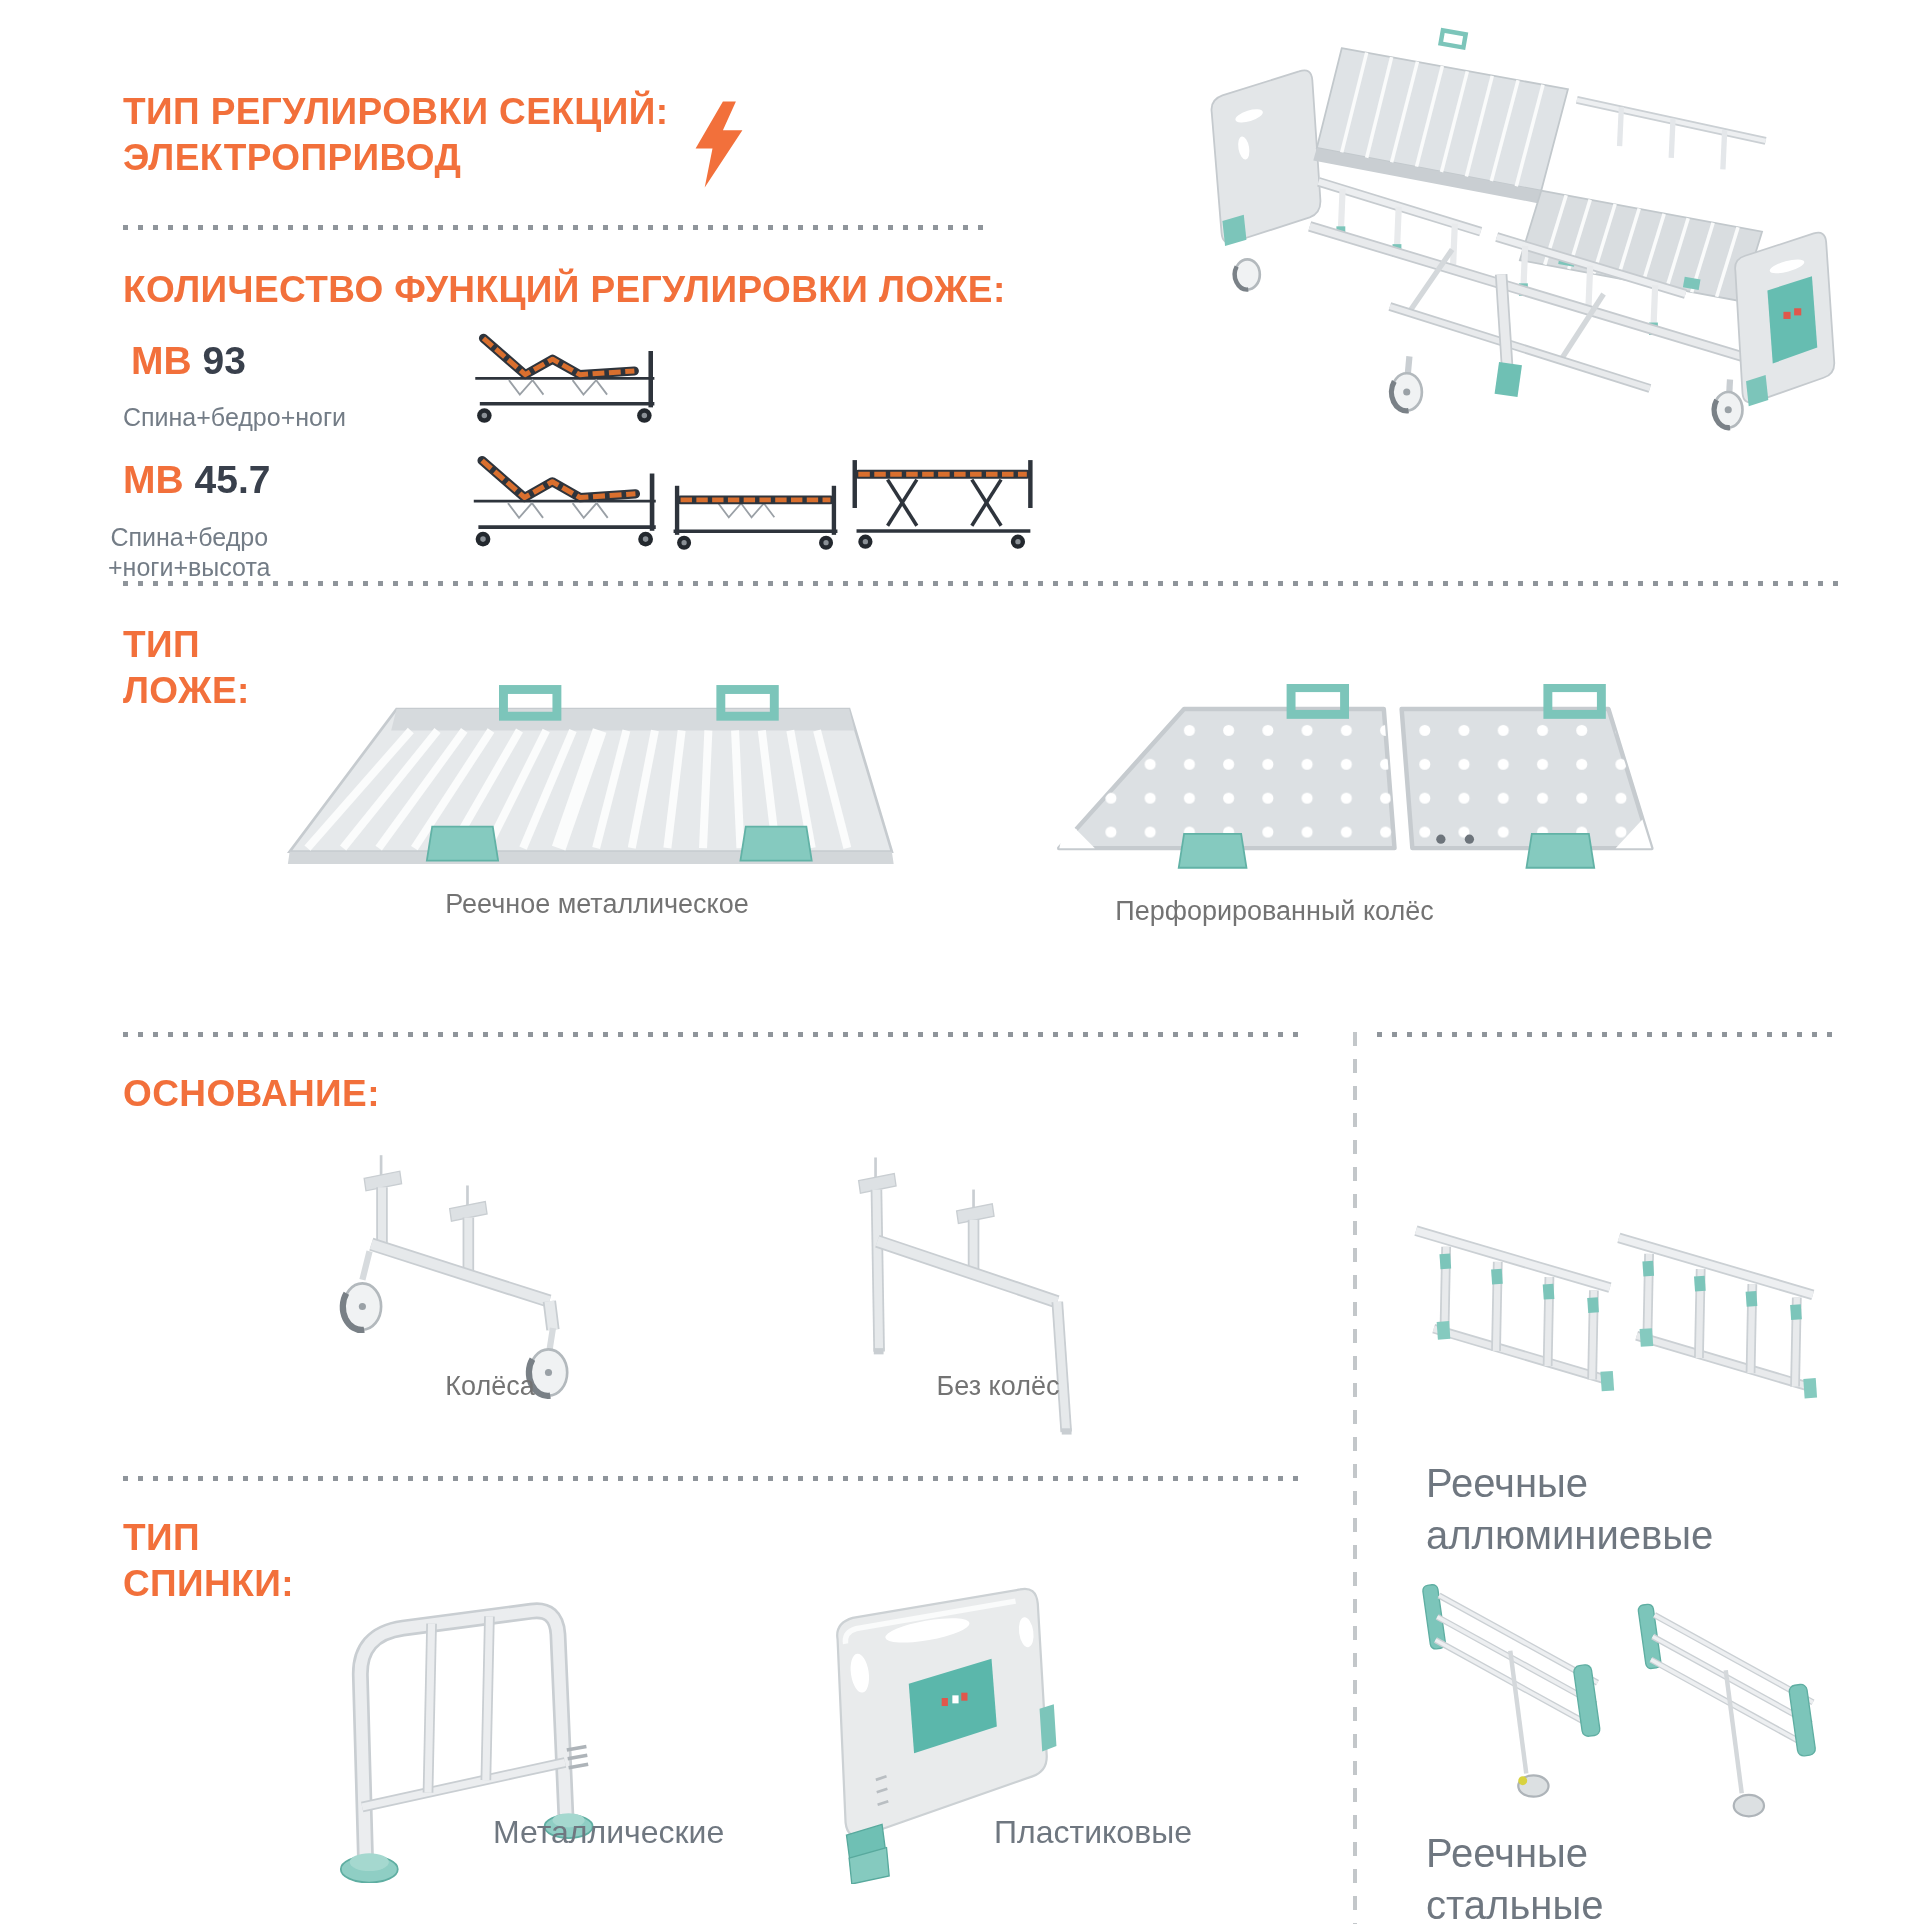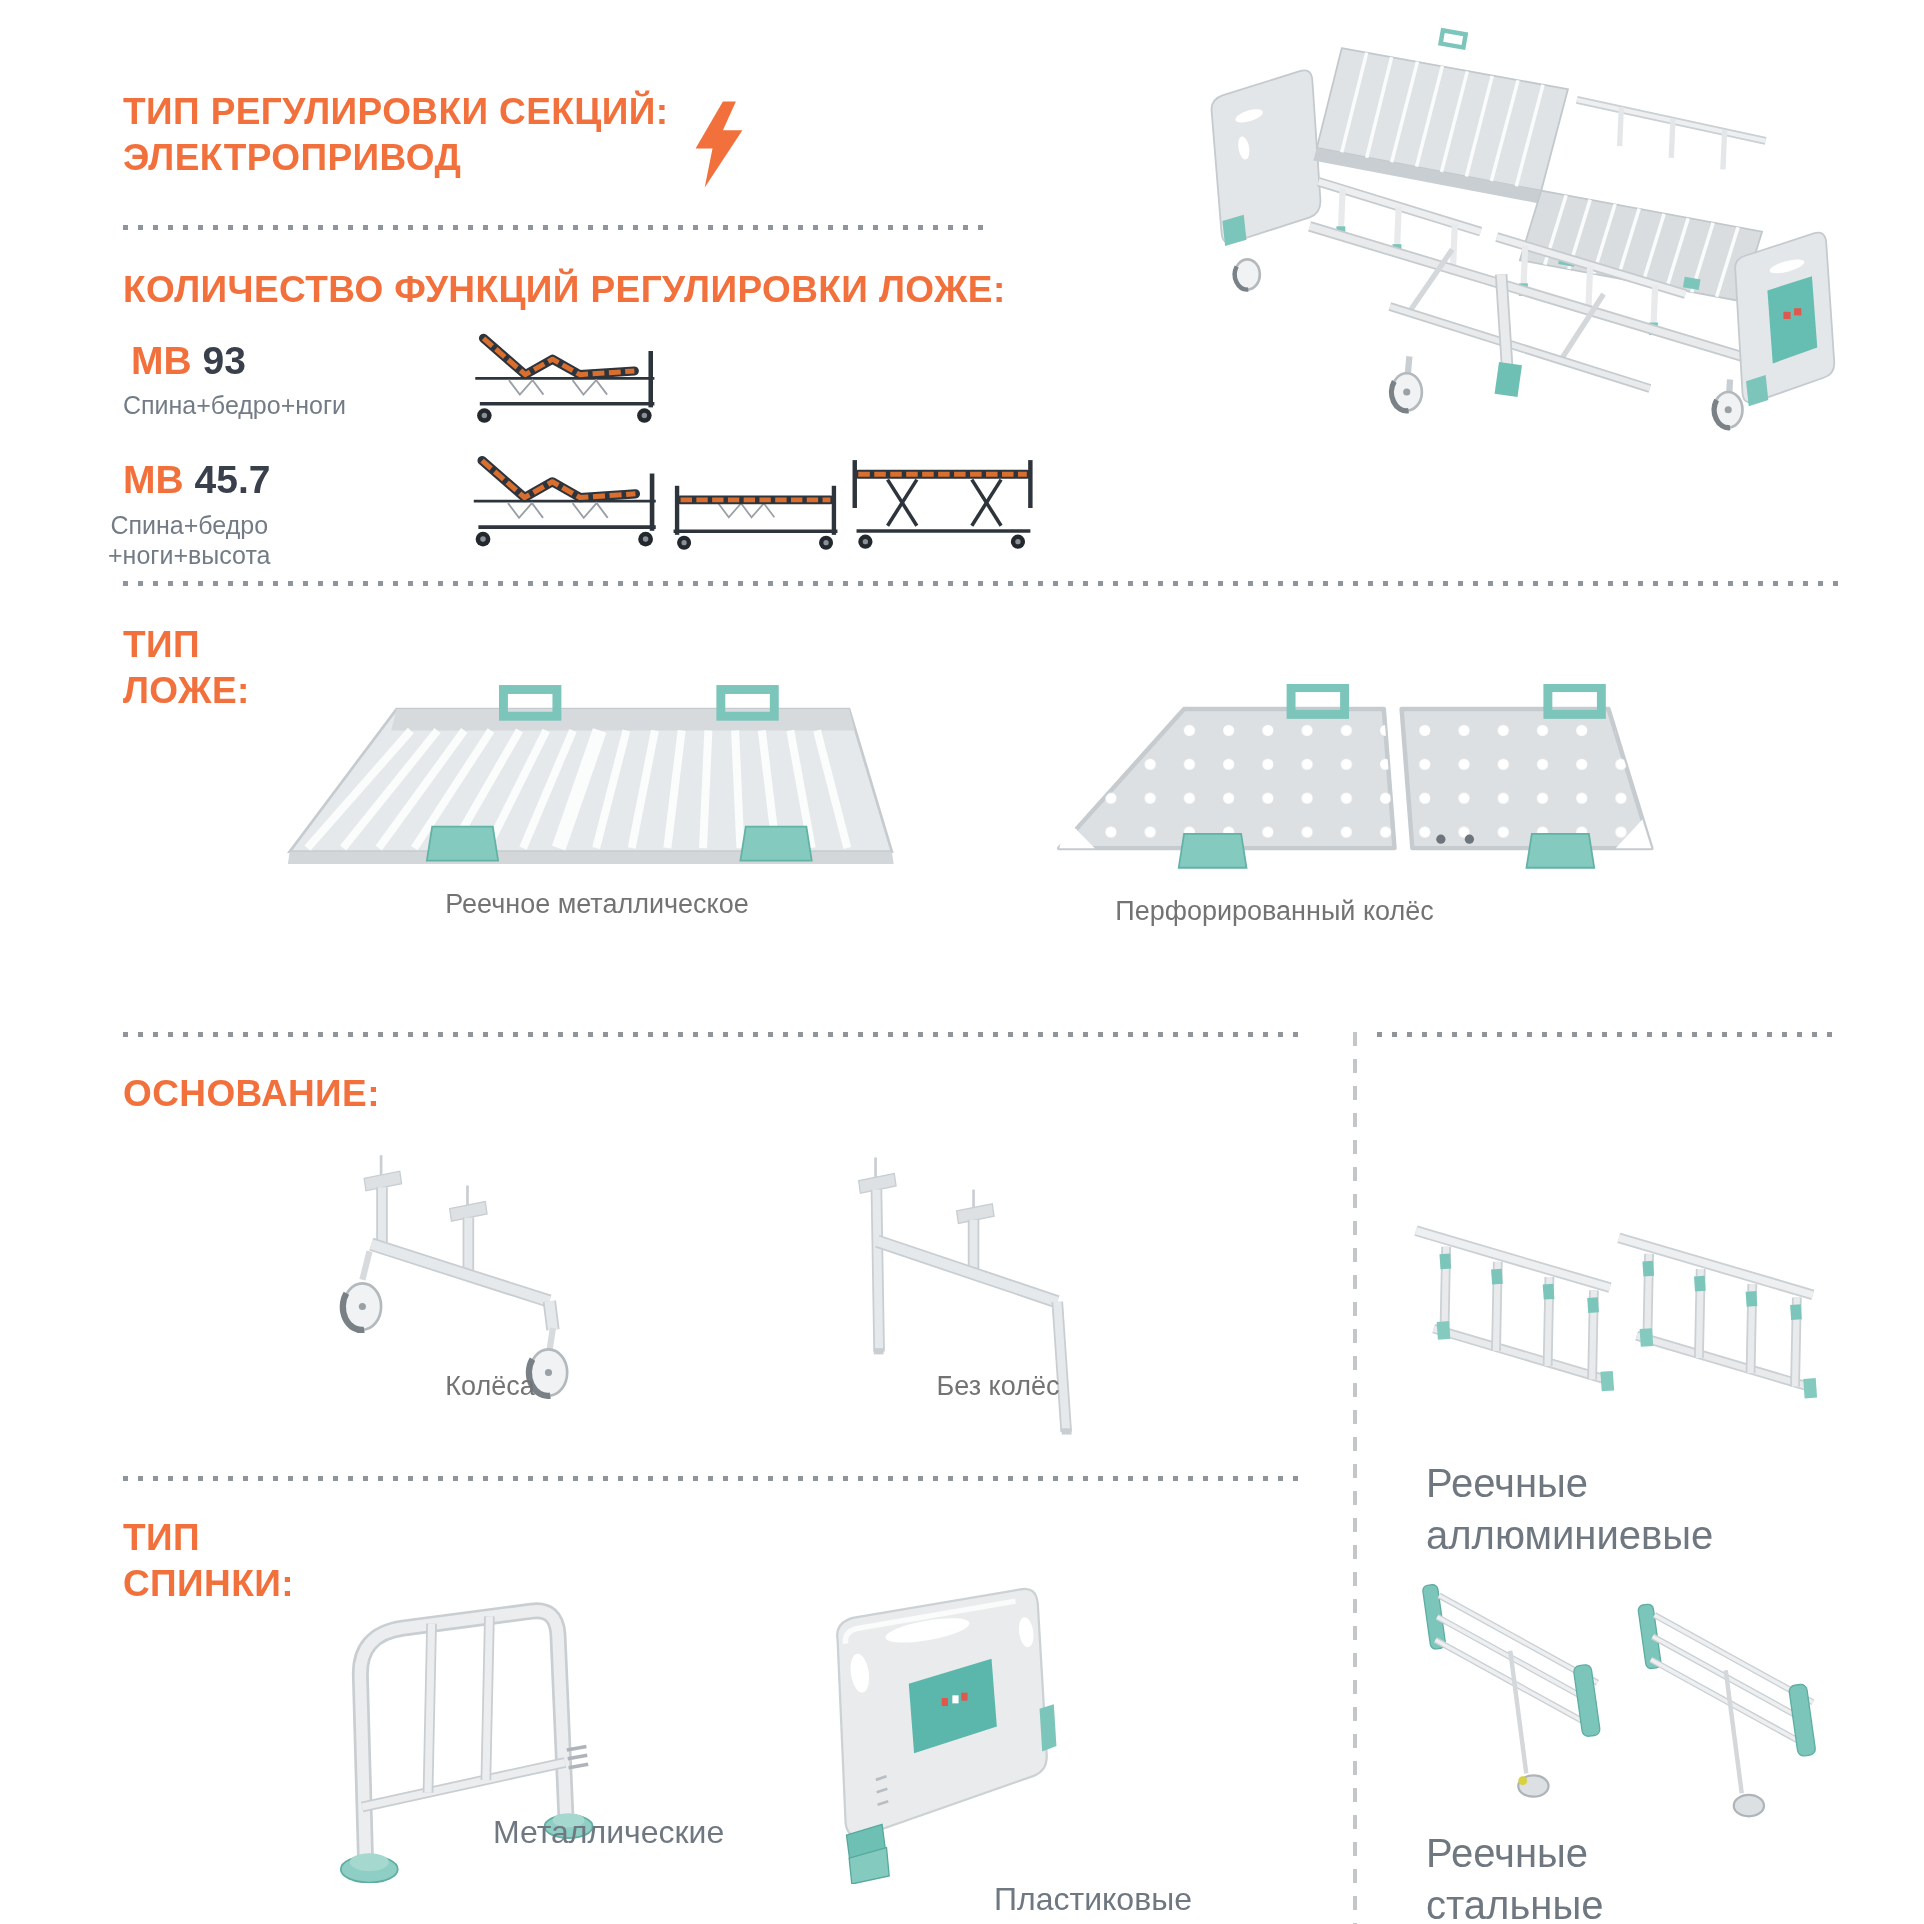--- a/index.html
+++ b/index.html
@@ -2,21 +2,21 @@
 <html style="font-size:14.3px"><head>
 <meta charset="utf-8">
 <style>
   html,body{margin:0;padding:0;background:#ffffff;}
   #page{position:relative;width:1925px;height:1925px;background:#ffffff;overflow:hidden;
         font-family:"Liberation Sans",sans-serif;}
   .abs{position:absolute;}
   .h-orange{color:#F2703B;font-weight:bold;font-size:37px;line-height:1.24;letter-spacing:0.4px;}
   .model-name{font-size:39px;font-weight:bold;color:#39404C;}
   .model-name .pfx{color:#F2703B;}
-  .model-desc{font-size:25px;color:#737C86;line-height:1.2;}
+  .model-desc{font-size:25px;color:#737C86;line-height:1.2;margin-top:12px;}
   .caption{font-size:27px;color:#737373;text-align:center;}
   .caption-lg{font-size:32px;color:#6F7780;}
   .caption-2l{font-size:40px;color:#6F7780;line-height:1.3;}
   .dotdiv{height:5.3px;background-image:repeating-linear-gradient(to right,#8F959B 0 5.3px,transparent 5.3px 15px);}
   .vdash{width:3.6px;background-image:repeating-linear-gradient(to bottom,#C3C7CA 0 14.3px,transparent 14.3px 27px);}
   svg{display:block;}
 </style>
 </head>
 <body>
 
@@ -370,21 +370,21 @@
       <polygon points="322,148 338,143 341,190 325,196" fill="#7CC5BA"></polygon>
       <g stroke="#B9BEC2" stroke-width="3">
         <line x1="138" y1="228" x2="150" y2="224"></line>
         <line x1="139" y1="242" x2="151" y2="238"></line>
         <line x1="140" y1="256" x2="152" y2="252"></line>
       </g>
       <polygon points="105,290 145,278 150,316 110,328" fill="#6FC0B4" stroke="#58A99D" stroke-width="1.5"></polygon>
       <polygon points="108,316 150,304 153,336 111,345" fill="#85CABF" stroke="#58A99D" stroke-width="1.5"></polygon>
     </svg>
   </div>
-  <div class="abs caption-lg" style="left:994px;top:1881px;">Пластиковые</div>
+  <div class="abs caption-lg" style="left:994px;top:1814px;">Пластиковые</div>
 
 
   <div class="abs" style="left:1403px;top:1172px;">
     <svg width="437" height="267" viewBox="0 0 490 300">
       <g>
 
         <g transform="translate(0,6)">
           <line x1="34" y1="170" x2="230" y2="228" stroke="#CBD0D4" stroke-width="11"></line>
           <line x1="34" y1="170" x2="230" y2="228" stroke="#E8EAEC" stroke-width="7"></line>
           <line x1="48" y1="78" x2="46" y2="178" stroke="#CBD0D4" stroke-width="11"></line>

